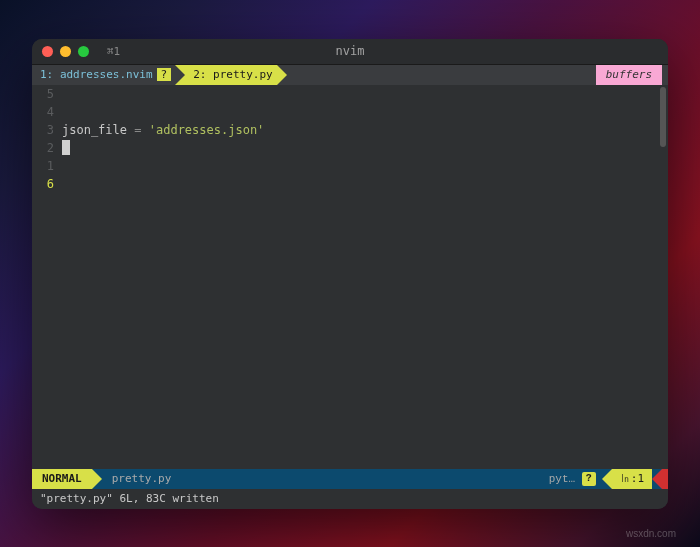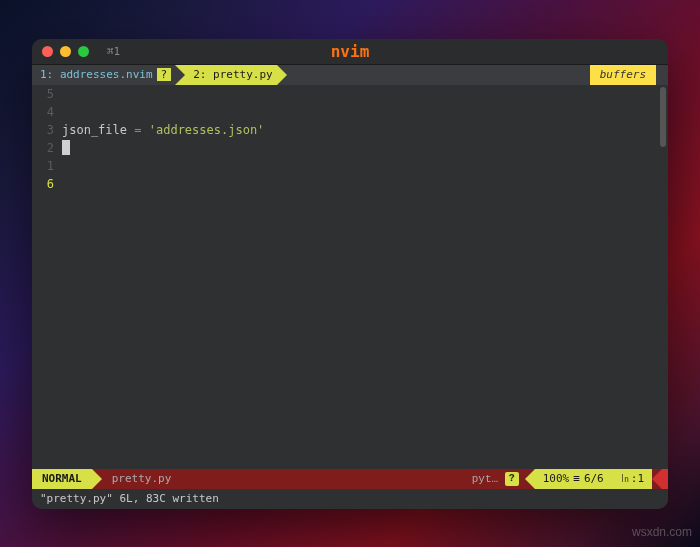--- a/index.html
+++ b/index.html
@@ -9,23 +9,23 @@
       font-family: 'SF Mono', 'Menlo', 'Monaco', 'Consolas', monospace;
       font-size: 12px;
       display: flex;
       align-items: center;
       justify-content: center;
       position: relative;
     }
     .watermark {
       position: absolute;
       bottom: 8px;
-      right: 8px;
+      right: 24px;
       color: rgba(200,200,200,0.35);
-      font-size: 12px;
+      font-size: 10px;
       font-family: sans-serif;
     }
     .window {
       width: 636px;
       height: 470px;
       background: #2b2d30;
       border-radius: 10px;
       overflow: hidden;
       box-shadow: 0 20px 60px rgba(0,0,0,0.6);
       display: flex;
@@ -47,23 +47,23 @@
     .tl.green { background: #27c93f; }
     .tab-indicator {
       color: #888;
       font-size: 11px;
       margin-left: 18px;
     }
     .title {
       position: absolute;
       left: 50%;
       transform: translateX(-50%);
-      color: #f97316;
-      font-size: 16px;
-      font-weight: 700;
+      color: #a3a3a3;
+      font-size: 12px;
+      font-weight: 400;
     }
     .buffer-bar {
       height: 20px;
       background: #3a3c3f;
       display: flex;
       align-items: stretch;
       font-size: 11px;
       position: relative;
     }
     .buf-tab {
@@ -95,26 +95,26 @@
     .buf-mark {
       background: #d8e048;
       color: #1a1a1a;
       padding: 0 4px;
       margin-left: 4px;
       display: inline-flex;
       align-items: center;
     }
     .buffers-label {
       position: absolute;
-      right: 12px;
+      right: 6px;
       top: 0;
       bottom: 0;
       display: flex;
       align-items: center;
-      background: #fde047;
+      background: #f9a8d4;
       color: #333;
       padding: 0 10px;
       font-style: italic;
     }
     .editor {
       flex: 1;
       background: #2e3032;
       display: flex;
       font-size: 12px;
       line-height: 18px;
@@ -147,21 +147,21 @@
       position: absolute;
       right: 2px;
       top: 2px;
       width: 6px;
       height: 60px;
       background: #555;
       border-radius: 3px;
     }
     .statusline {
       height: 20px;
-      background: #7f1d1d;
+      background: #0c4a6e;
       display: flex;
       align-items: stretch;
       font-size: 11px;
     }
     .sl-mode {
       background: #d8e048;
       color: #1a1a1a;
       font-weight: bold;
       padding: 0 10px;
       display: flex;
@@ -288,25 +288,20 @@
 
   <div class="statusline">
     <div class="sl-mode">NORMAL</div>
     <div class="sl-sep-r"></div>
     <div class="sl-file">pretty.py</div>
     <div class="sl-spacer"></div>
     <div class="sl-ft">
       <span>pyt…</span>&nbsp;<span class="q-icon">?</span>
     </div>
     <div class="sl-sep-l"></div>
-    <div class="sl-pct">
-      <span>100%</span>
-      <span>≡</span>
-      <span>6/6</span>
-    </div>
     <div class="sl-pos">
       <span>㏑:</span>
         <span>1</span>
     </div>
     <div class="sl-err-sep"></div>
     <div class="sl-err"></div>
   </div>
 
   <div class="cmdline">
     <span>"pretty.py" 6L, 83C written</span>

